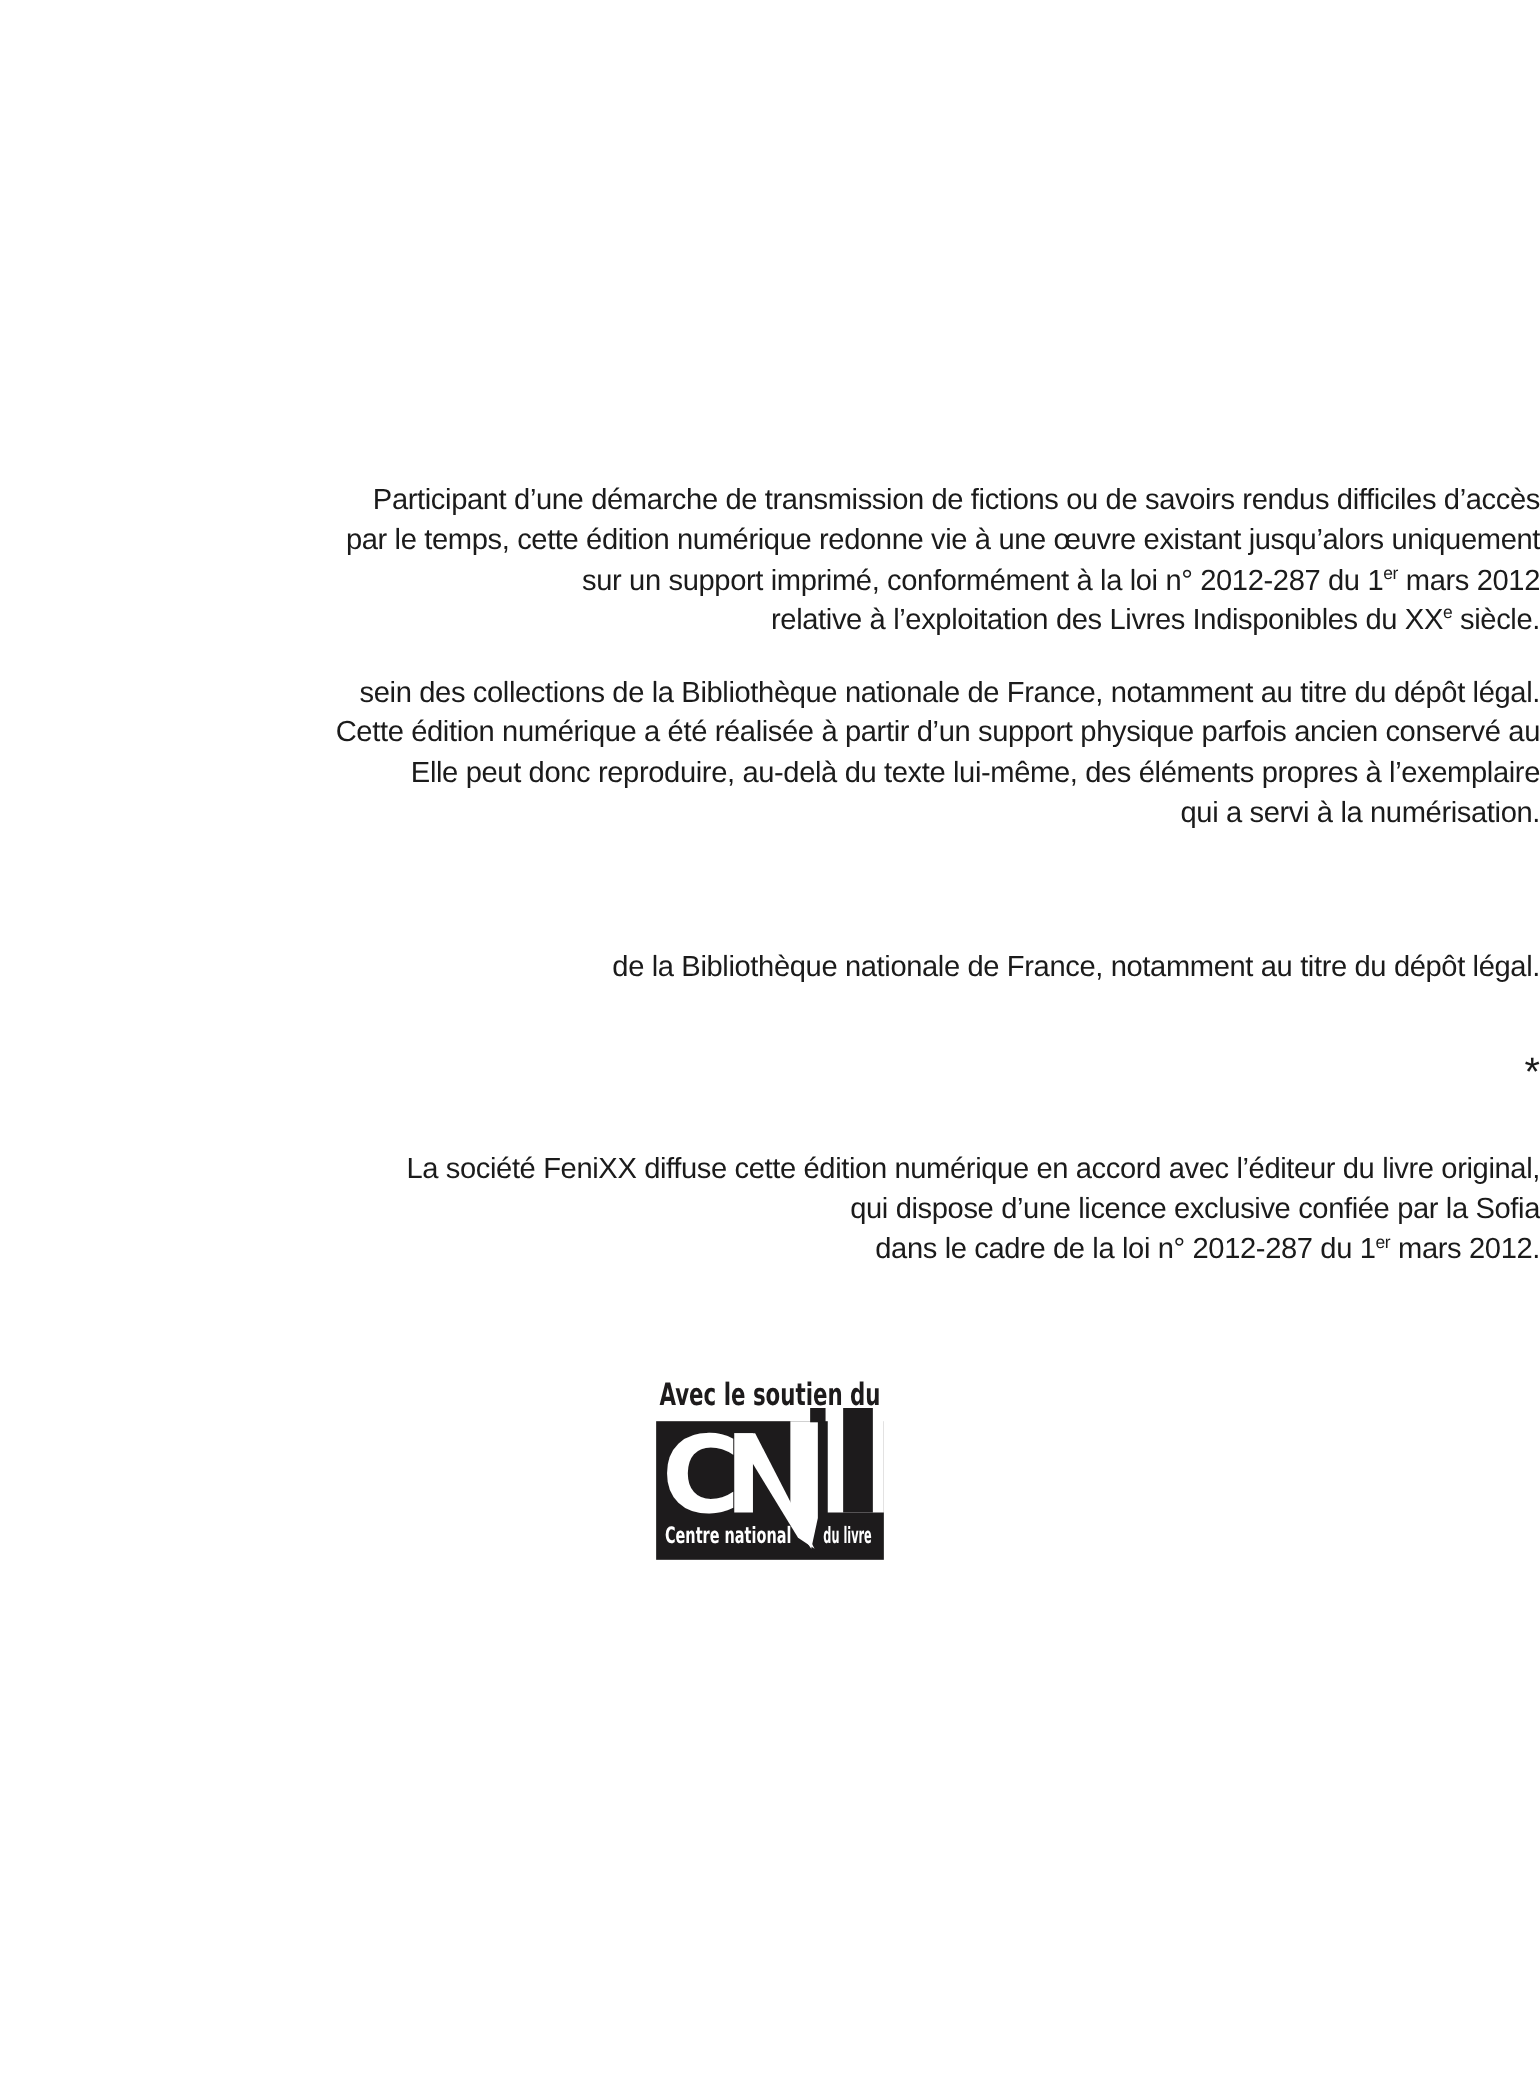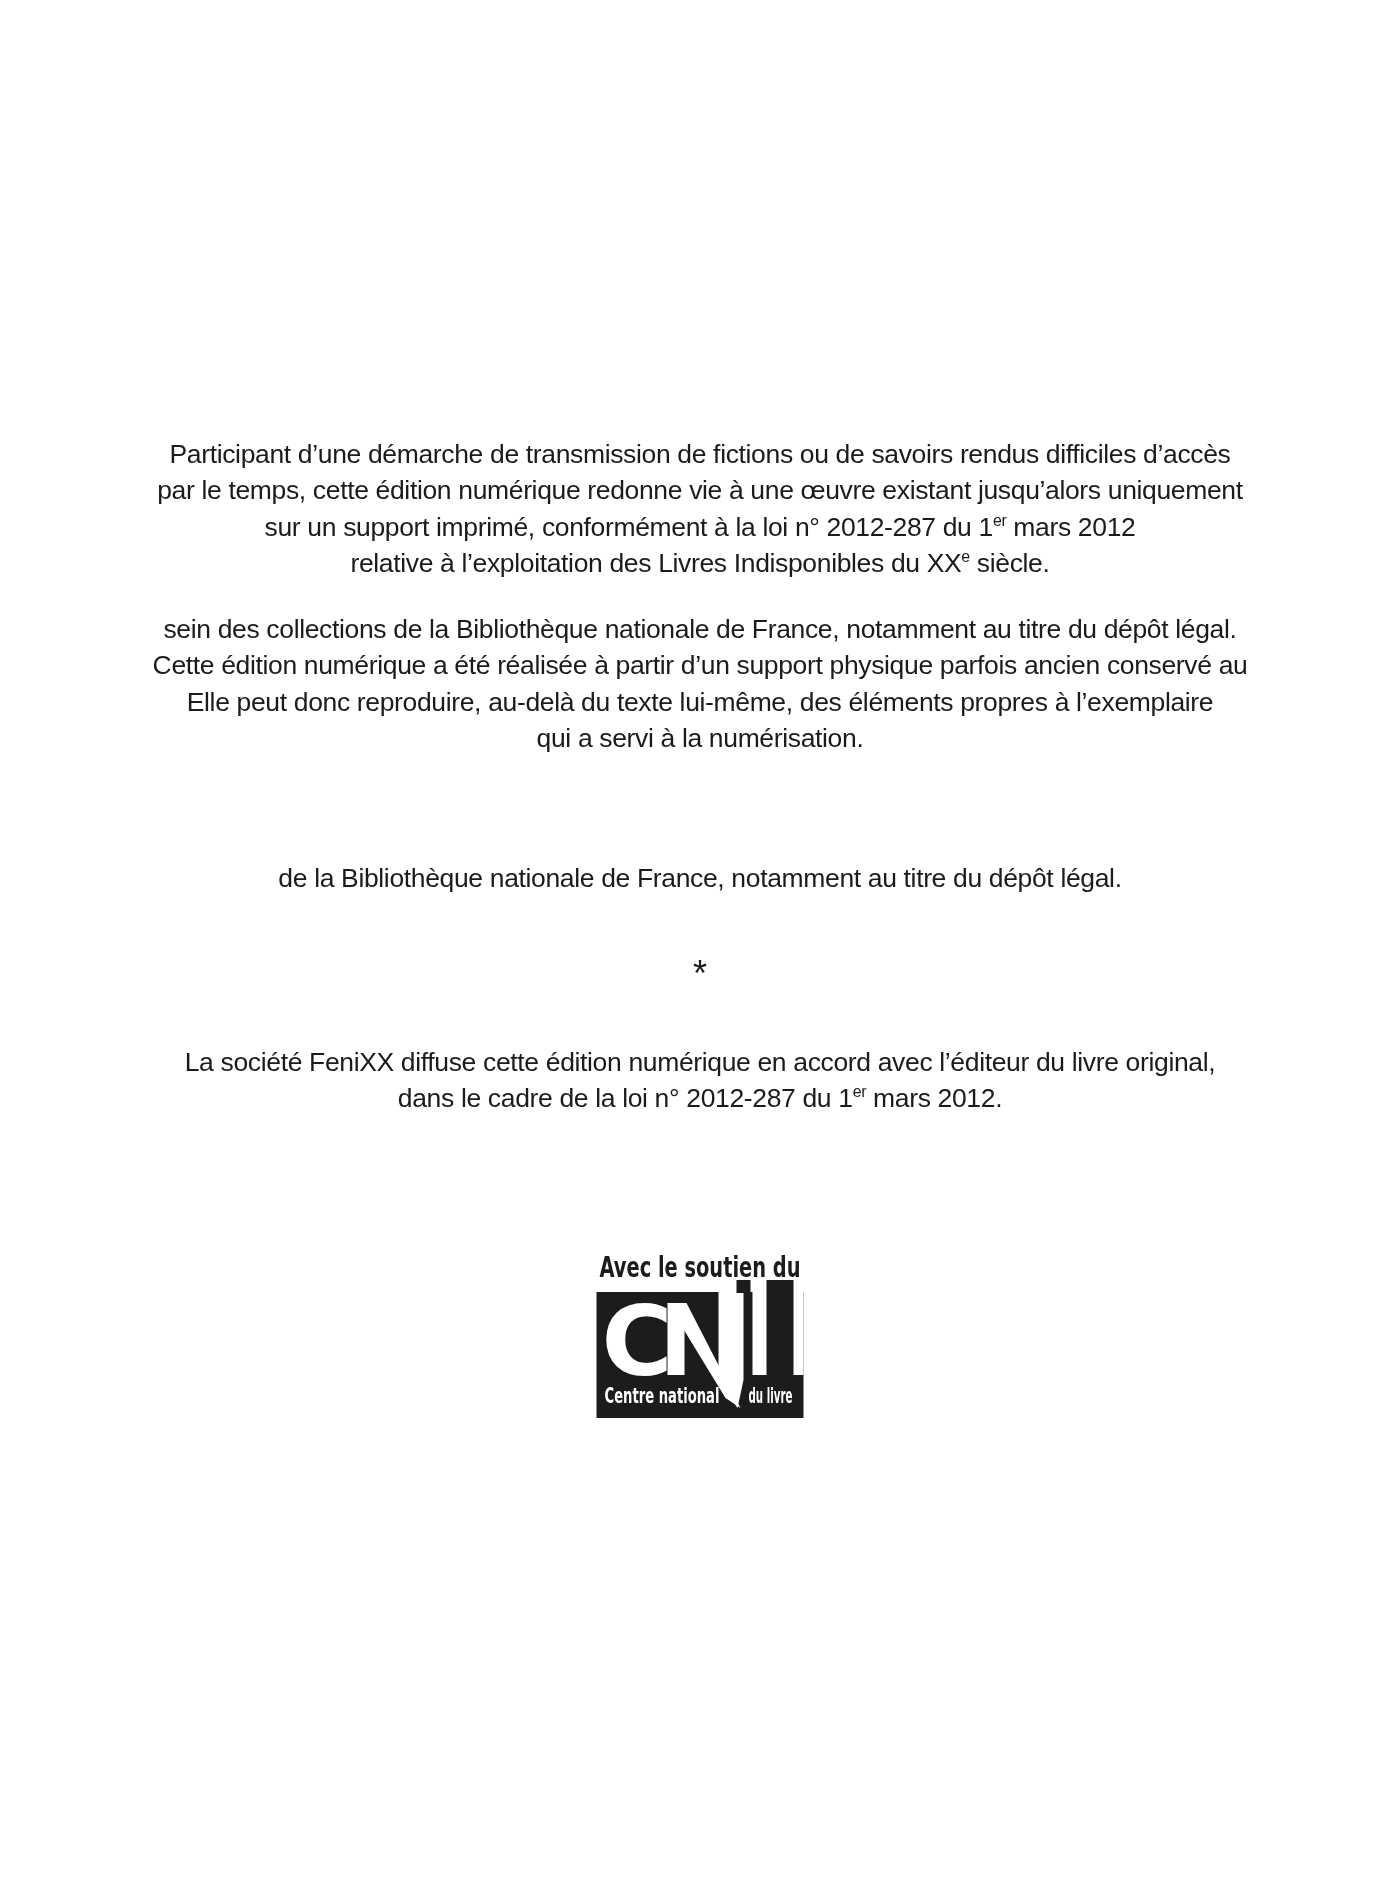--- a/index.html
+++ b/index.html
@@ -5,21 +5,21 @@
   html,body{margin:0;padding:0;background:#e9e9e9;}
   .page{
     position:relative;
     width:1400px;height:1901px;
     background:#ffffff;
     font-family:"Liberation Sans","DejaVu Sans",sans-serif;
     overflow:hidden;
   }
   .tblock{
     position:absolute;left:0;width:1400px;
-    text-align:center;
+    text-align:right;
     color:#1b1b1b;
     font-size:26.5px;
     line-height:36.4px;
     letter-spacing:-0.35px;
   }
   .line{white-space:nowrap;}
   .line sup{
     font-size:0.6em;
     vertical-align:super;
     line-height:0;
@@ -53,20 +53,21 @@
       <div class="line"><span>qui a servi à la numérisation.</span></div>
     </div>
   <div id="p4" class="tblock">
       <div class="line"><span>de la Bibliothèque nationale de France, notamment au titre du dépôt légal.</span></div>
     </div>
 
   <div id="star" class="tblock">*</div>
 
   <div id="p5" class="tblock">
       <div class="line"><span>La société FeniXX diffuse cette édition numérique en accord avec l’éditeur du livre original,</span></div>
+      <div class="line"><span>qui dispose d’une licence exclusive confiée par la Sofia</span></div>
       <div class="line"><span>dans le cadre de la loi n° 2012-287 du 1</span><sup>er</sup><span> mars 2012.</span></div>
     </div>
 
   <svg id="cnl" viewBox="0 0 207 170" font-family="'DejaVu Sans','Liberation Sans',sans-serif">
 
     <text x="3" y="25" font-size="28" font-weight="bold" fill="#1d1b1c" textLength="201" lengthAdjust="spacingAndGlyphs">Avec le soutien du</text>
 
     <rect x="0" y="40" width="207" height="126" fill="#1d1b1c"></rect>
 
     <text x="5" y="122.5" font-size="97" font-weight="bold" fill="#ffffff">C</text>

